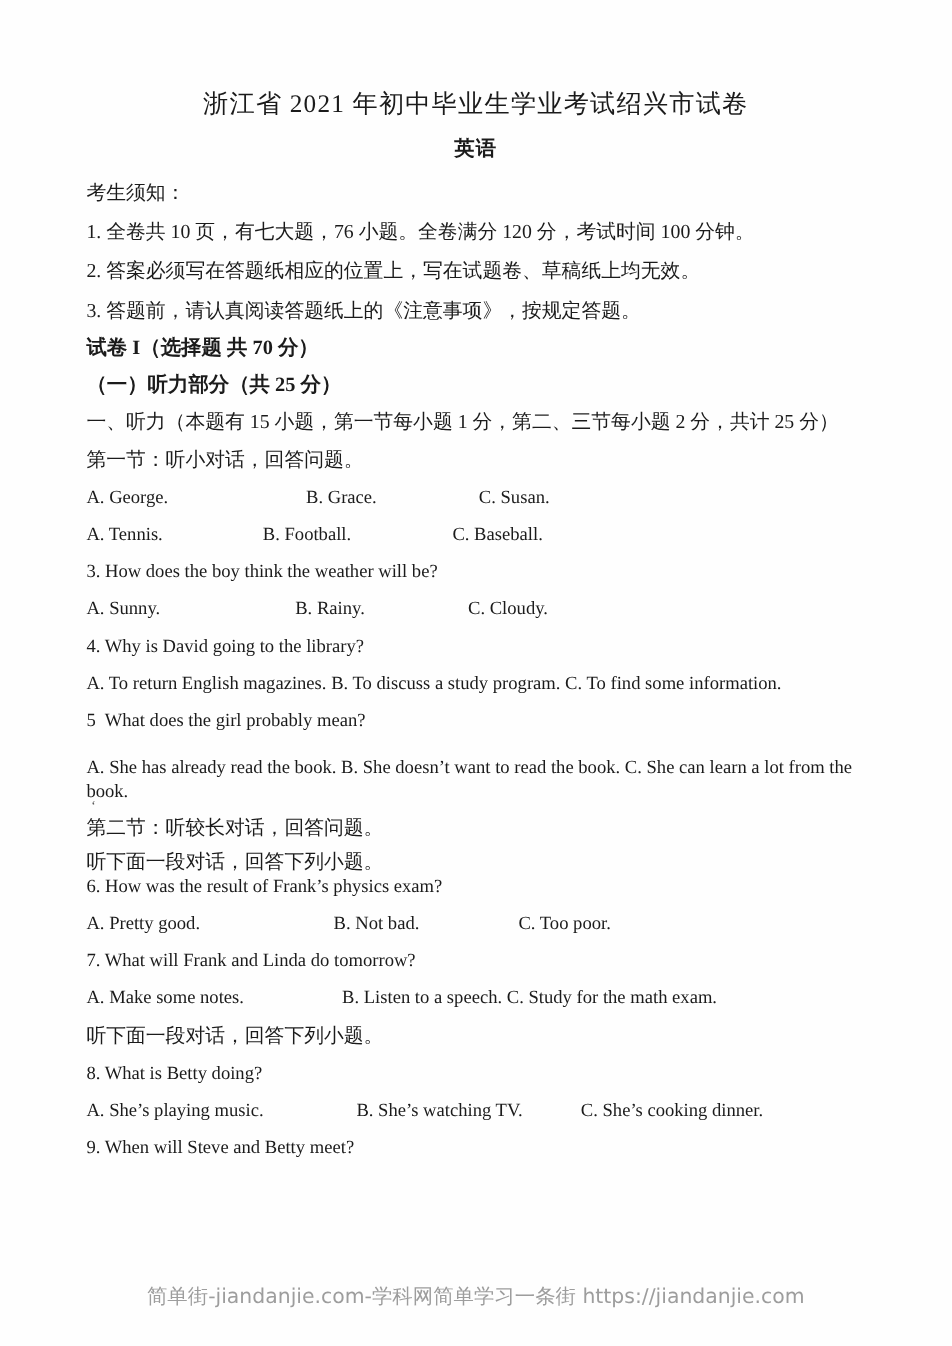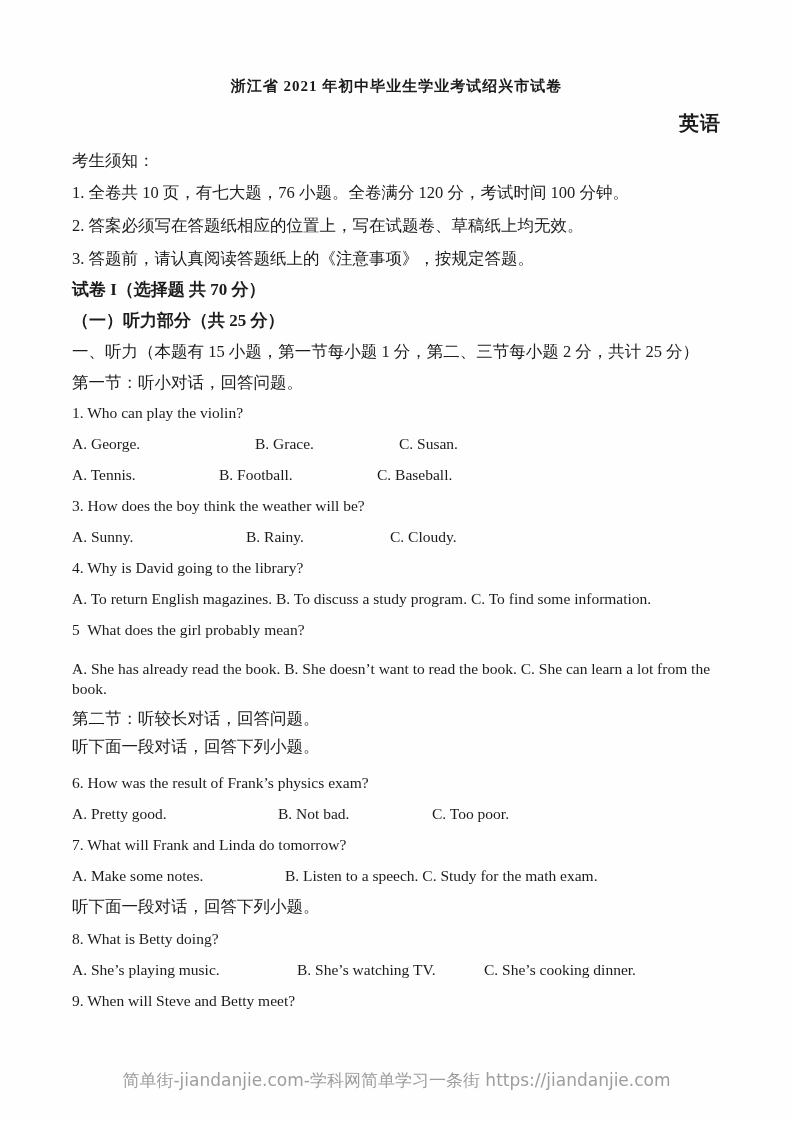--- a/index.html
+++ b/index.html
@@ -10,28 +10,28 @@
     height: 1122px;
     margin: 0 auto;
     background: #fefefe;
     color: #1b1b1b;
     font-family: "Liberation Serif", "DejaVu Serif", serif;
     padding: 73px 72px 0 72px;
     overflow: hidden;
   }
   .title {
     text-align: center;
-    font-size: 15px;
+    font-size: 21px;
     line-height: 26px;
-    font-weight: bold;
+    font-weight: normal;
     letter-spacing: 1px;
   }
   .subtitle {
-    text-align: right;
-    font-size: 20px;
+    text-align: center;
+    font-size: 17px;
     line-height: 25px;
     font-weight: bold;
     margin-top: 12px;
     letter-spacing: 1px;
   }
   .cn {
     font-size: 16.5px;
     line-height: 22px;
     font-weight: normal;
     white-space: pre-wrap;
@@ -46,21 +46,21 @@
     line-height: 20px;
     white-space: pre-wrap;
   }
   .opt-row { white-space: nowrap; }
   .opt { display: inline-block; white-space: nowrap; }
   .mt6  { margin-top: 6px; }
   .mt9  { margin-top: 9px; }
   .mt10 { margin-top: 10px; }
   .mt11 { margin-top: 11px; }
   .mt14 { margin-top: 14px; }
-  .mt15 { margin-top: 15px; }
+  .mt15 { }
   .mt21 { margin-top: 19px; }
   .artifact {
     position: absolute;
     left: 76px;
     top: 666px;
     font-size: 11px;
     color: #4a4a4a;
   }
   .footer {
     position: absolute;
@@ -84,21 +84,20 @@
   <div class="cn mt14">考生须知：</div>
   <div class="cn mt10">1. 全卷共 10 页，有七大题，76 小题。全卷满分 120 分，考试时间 100 分钟。</div>
   <div class="cn mt11">2. 答案必须写在答题纸相应的位置上，写在试题卷、草稿纸上均无效。</div>
   <div class="cn mt11">3. 答题前，请认真阅读答题纸上的《注意事项》，按规定答题。</div>
 
   <div class="cn-center mt9">试卷 I（选择题 共 70 分）</div>
   <div class="cn-center mt9">（一）听力部分（共 25 分）</div>
   <div class="cn mt9">一、听力（本题有 15 小题，第一节每小题 1 分，第二、三节每小题 2 分，共计 25 分）</div>
   <div class="cn mt9">第一节：听小对话，回答问题。</div>
 
-  <div class="en mt9">1. Who can play the violin?</div>
   <div class="en opt-row mt11">
     <span class="opt" style="width:183px">A. George.</span><span class="opt" style="width:144px">B. Grace.</span><span class="opt">C. Susan.</span>
   </div>
 
   <div class="en opt-row mt11">
     <span class="opt" style="width:147px">A. Tennis.</span><span class="opt" style="width:158px">B. Football.</span><span class="opt">C. Baseball.</span>
   </div>
 
   <div class="en mt11">3. How does the boy think the weather will be?</div>
   <div class="en opt-row mt11">

